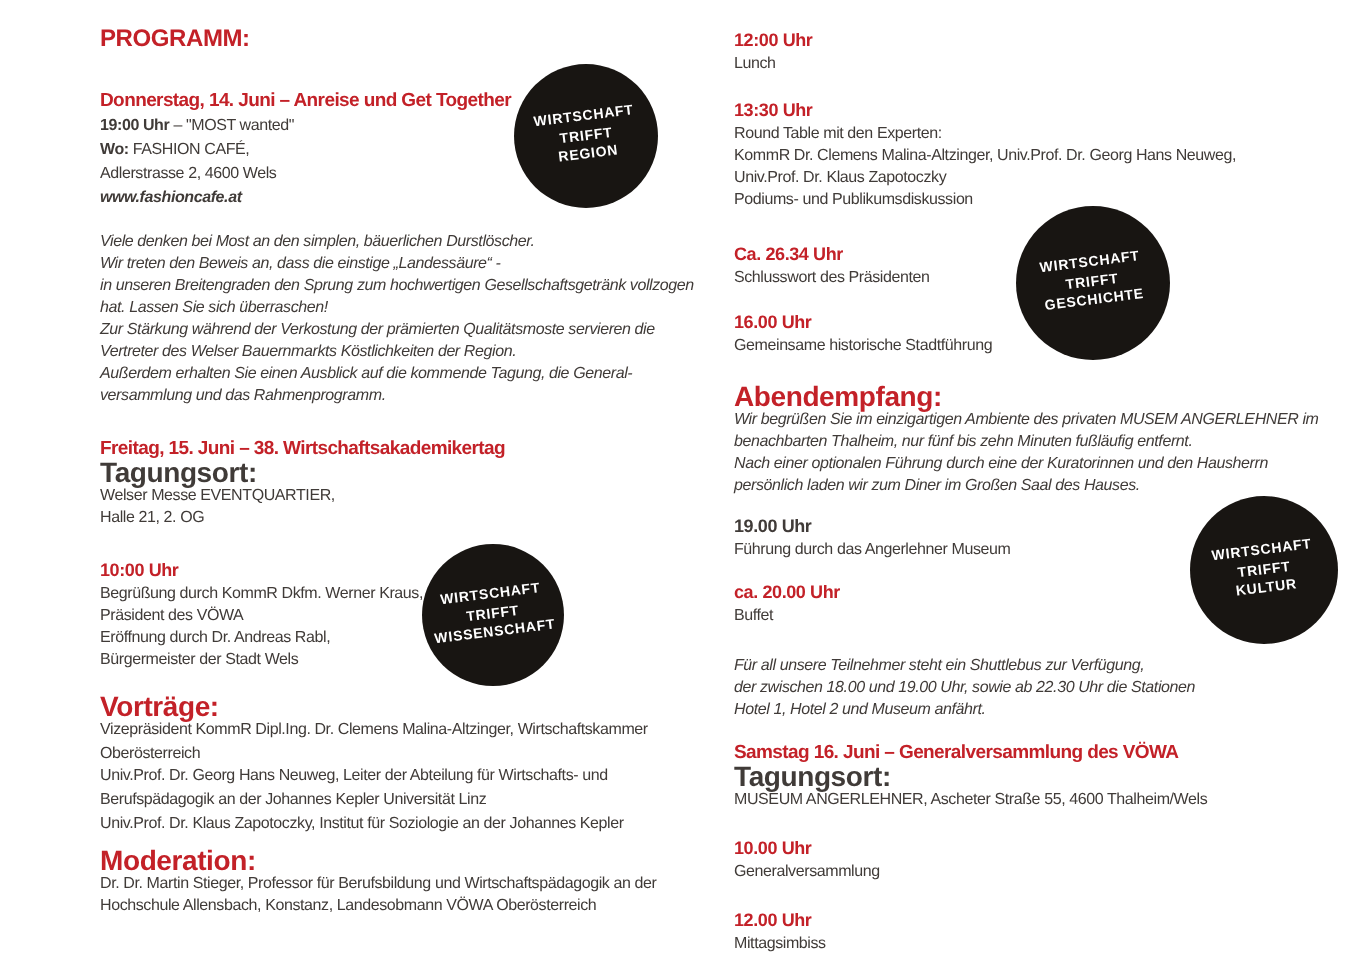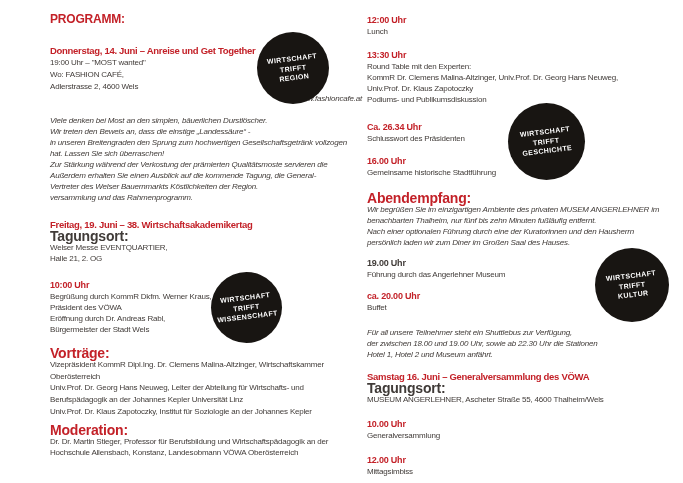--- a/index.html
+++ b/index.html
@@ -13,21 +13,21 @@
   .col { position:absolute; top:0; }
   .col-left  { left:50px;  width:312px; }
   .col-right { left:352px; width:328px;margin-left:15px; }
   .doc-title { margin-top:12px; font-size:12px; font-weight:bold; letter-spacing:-0.2px;
                color:var(--accent-red,#c32128); line-height:14px; white-space:nowrap; }
   .day-heading { font-size:9.5px; font-weight:bold; letter-spacing:-0.3px;
                  color:var(--accent-red,#c32128); line-height:12px; white-space:nowrap; }
   .line  { font-size:8px; letter-spacing:-0.2px; line-height:11px; white-space:nowrap; }
   .line.tall { line-height:12px; }
   .vlines .line { line-height:11.7px; }
-  .b { font-weight:normal;text-align:right; }
+  .b { font-weight:bold; }
   .i { font-style:italic; }
   .time-label { font-size:9px; font-weight:bold; letter-spacing:-0.2px; line-height:12px;
                 color:var(--accent-red,#c32128); white-space:nowrap; }
   .time-label.black { color:var(--body-text,#403b38); }
   .sub-label { font-size:14px; font-weight:bold; letter-spacing:-0.2px; line-height:12px;
                color:var(--accent-red,#c32128); white-space:nowrap; }
   .sub-label.black { color:var(--body-text,#403b38); line-height:11px; }
   .website { font-size:8px; }
   .badge { position:absolute; background:var(--badge-black,#181512); border-radius:50%;
            display:flex; align-items:center; justify-content:center; }
@@ -51,28 +51,28 @@
     <div class="line tall"><span class="b">19:00 Uhr</span><span> – "MOST wanted"</span></div>
     <div class="line tall"><span class="b">Wo:</span><span> FASHION CAFÉ,</span></div>
     <div class="line tall">Adlerstrasse 2, 4600 Wels</div>
     <div class="line tall b i website">www.fashioncafe.at</div>
     <div class="mt10">
       <div class="line i">Viele denken bei Most an den simplen, bäuerlichen Durstlöscher.</div>
       <div class="line i">Wir treten den Beweis an, dass die einstige „Landessäure“ -</div>
       <div class="line i">in unseren Breitengraden den Sprung zum hochwertigen Gesellschaftsgetränk vollzogen</div>
       <div class="line i">hat. Lassen Sie sich überraschen!</div>
       <div class="line i">Zur Stärkung während der Verkostung der prämierten Qualitätsmoste servieren die</div>
+      <div class="line i">Vertreter des Welser Bauernmarkts Köstlichkeiten der Region.</div>
       <div class="line i">Außerdem erhalten Sie einen Ausblick auf die kommende Tagung, die General-</div>
-      <div class="line i">Vertreter des Welser Bauernmarkts Köstlichkeiten der Region.</div>
       <div class="line i">versammlung und das Rahmenprogramm.</div>
     </div>
   </section>
 
   <section>
-    <div class="day-heading mt16">Freitag, 19. Juni – 38. Wirtschaftsakademikertag</div>
+    <div class="day-heading mt16">Freitag, 15. Juni – 38. Wirtschaftsakademikertag</div>
     <div class="sub-label black">Tagungsort:</div>
     <div class="line">Welser Messe EVENTQUARTIER,</div>
     <div class="line">Halle 21, 2. OG</div>
 
     <div class="time-label mt15">10:00 Uhr</div>
     <div class="line">Begrüßung durch KommR Dkfm. Werner Kraus,</div>
     <div class="line">Präsident des VÖWA</div>
     <div class="line">Eröffnung durch Dr. Andreas Rabl,</div>
     <div class="line">Bürgermeister der Stadt Wels</div>
 

